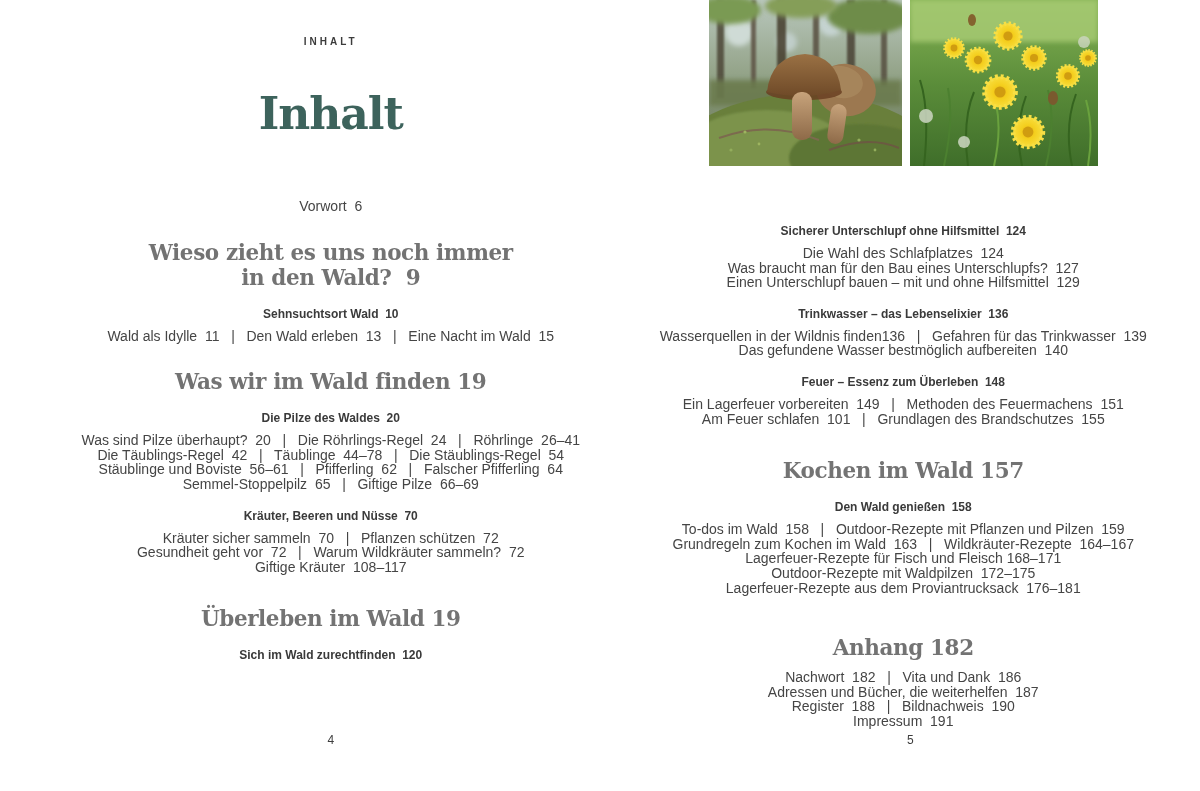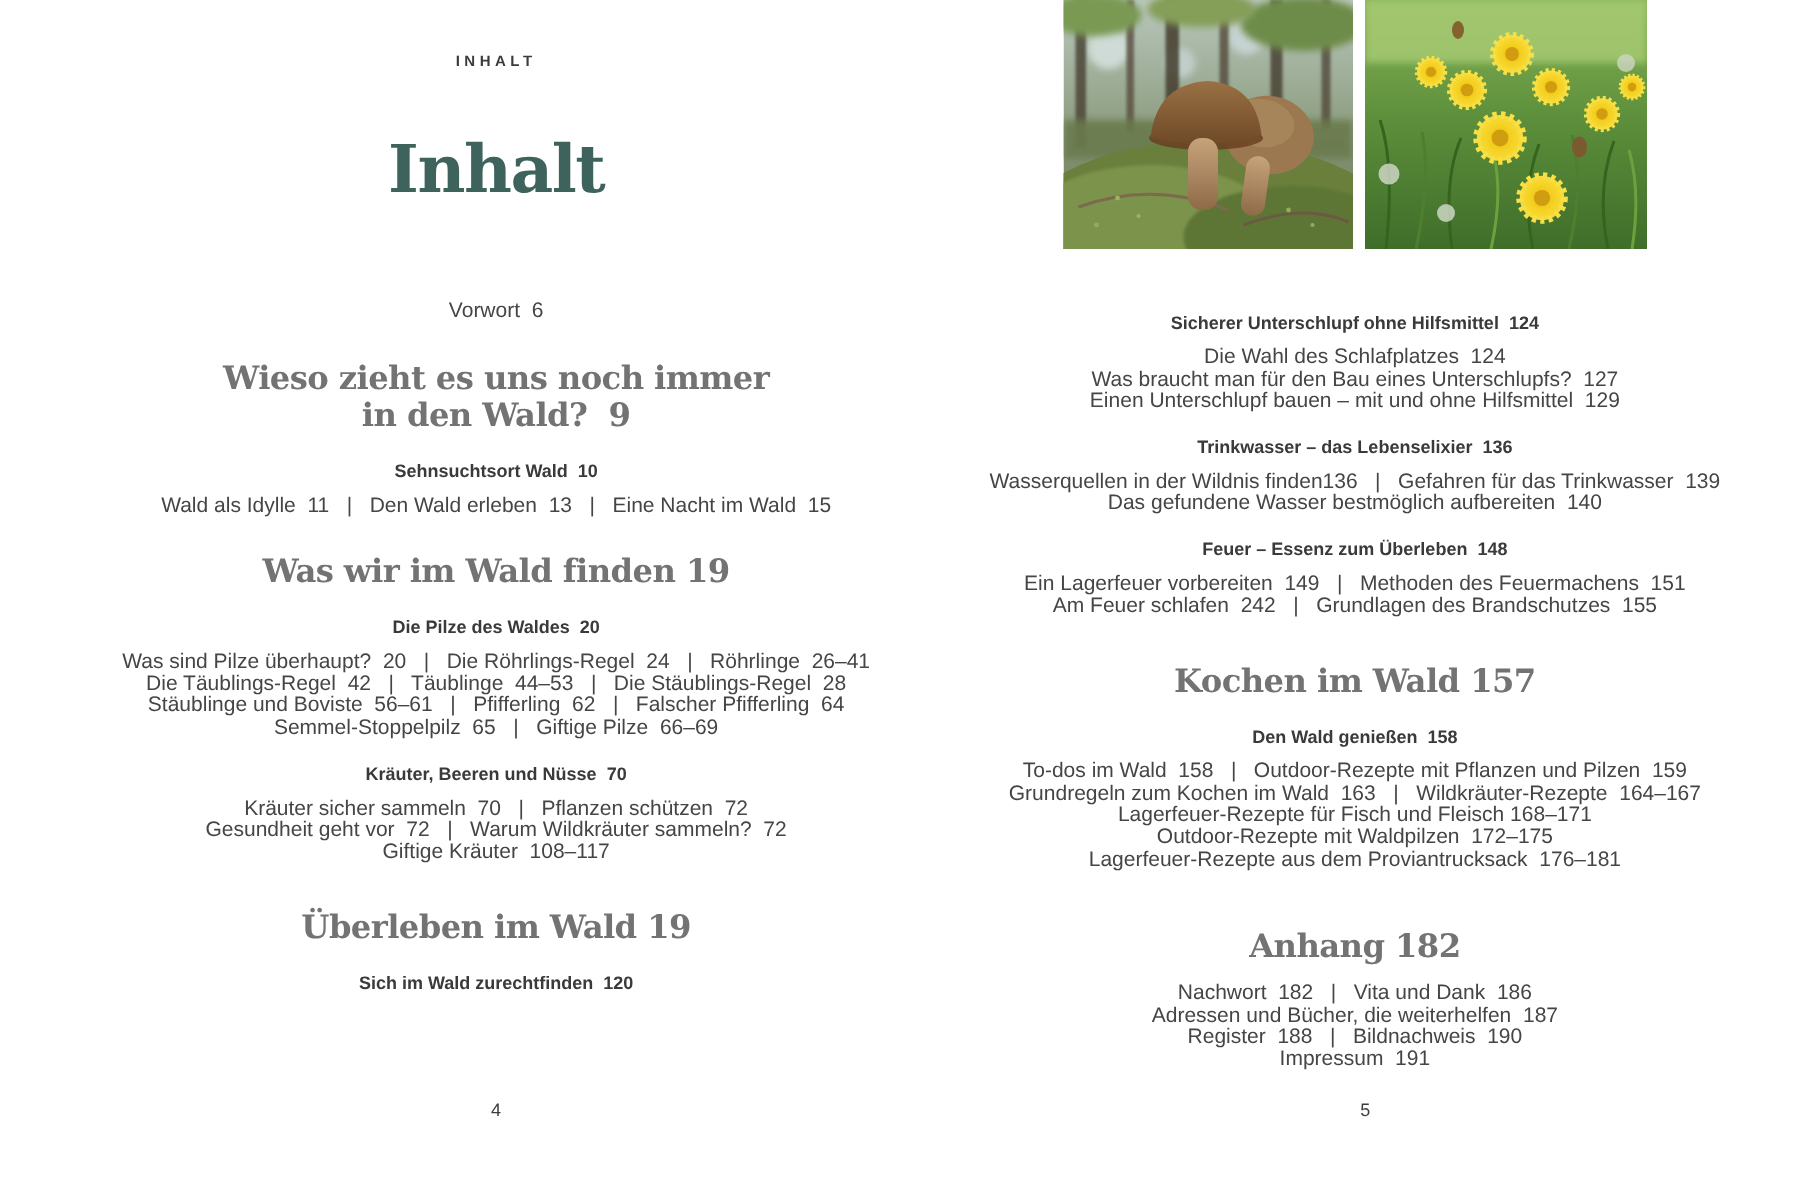--- a/index.html
+++ b/index.html
@@ -42,21 +42,21 @@
     font-size:12px; font-weight:bold; color:#3a3a3a;
     white-space:pre-wrap;
   }
   .lines { margin-top:8px; }
   .lines.tight { margin-top:10px; }
   .line {
     font-size:14px; line-height:14.6px; color:#454545;
     white-space:pre-wrap;
   }
   .intro { margin-top:60px; }
-  .first-after-photos { margin-top:42px; }
+  .first-after-photos { margin-top:58px; }
   .pagenum {
     position:absolute; bottom:44px; left:0; width:100%;
     font-size:12px; color:#3d3d3d; text-align:center;
   }
   .photos {
     display:flex; gap:8px; justify-content:center;
     width:389px; margin:0 auto;
   }
   .photos svg { display:block; }
 </style>
@@ -77,21 +77,21 @@
 in den Wald?  9</h2>
       <div class="subhead">Sehnsuchtsort Wald  10</div>
       <div class="lines">
         <div class="line">Wald als Idylle  11   |   Den Wald erleben  13   |   Eine Nacht im Wald  15</div>
       </div>
 
       <h2 class="chapter">Was wir im Wald finden 19</h2>
       <div class="subhead">Die Pilze des Waldes  20</div>
       <div class="lines">
         <div class="line">Was sind Pilze überhaupt?  20   |   Die Röhrlings-Regel  24   |   Röhrlinge  26–41</div>
-        <div class="line">Die Täublings-Regel  42   |   Täublinge  44–53   |   Die Stäublings-Regel  28</div>
+        <div class="line">Die Täublings-Regel  42   |   Täublinge  44–78   |   Die Stäublings-Regel  54</div>
         <div class="line">Stäublinge und Boviste  56–61   |   Pfifferling  62   |   Falscher Pfifferling  64</div>
         <div class="line">Semmel-Stoppelpilz  65   |   Giftige Pilze  66–69</div>
       </div>
       <div class="subhead">Kräuter, Beeren und Nüsse  70</div>
       <div class="lines">
         <div class="line">Kräuter sicher sammeln  70   |   Pflanzen schützen  72</div>
         <div class="line">Gesundheit geht vor  72   |   Warum Wildkräuter sammeln?  72</div>
         <div class="line">Giftige Kräuter  108–117</div>
       </div>
 
@@ -216,21 +216,21 @@
 
       <div class="subhead">Trinkwasser – das Lebenselixier  136</div>
       <div class="lines">
         <div class="line">Wasserquellen in der Wildnis finden136   |   Gefahren für das Trinkwasser  139</div>
         <div class="line">Das gefundene Wasser bestmöglich aufbereiten  140</div>
       </div>
 
       <div class="subhead">Feuer – Essenz zum Überleben  148</div>
       <div class="lines">
         <div class="line">Ein Lagerfeuer vorbereiten  149   |   Methoden des Feuermachens  151</div>
-        <div class="line">Am Feuer schlafen  242   |   Grundlagen des Brandschutzes  155</div>
+        <div class="line">Am Feuer schlafen  101   |   Grundlagen des Brandschutzes  155</div>
       </div>
 
       <h2 class="chapter mt-lg">Kochen im Wald 157</h2>
       <div class="subhead">Den Wald genießen  158</div>
       <div class="lines">
         <div class="line">To-dos im Wald  158   |   Outdoor-Rezepte mit Pflanzen und Pilzen  159</div>
         <div class="line">Grundregeln zum Kochen im Wald  163   |   Wildkräuter-Rezepte  164–167</div>
         <div class="line">Lagerfeuer-Rezepte für Fisch und Fleisch 168–171</div>
         <div class="line">Outdoor-Rezepte mit Waldpilzen  172–175</div>
         <div class="line">Lagerfeuer-Rezepte aus dem Proviantrucksack  176–181</div>

